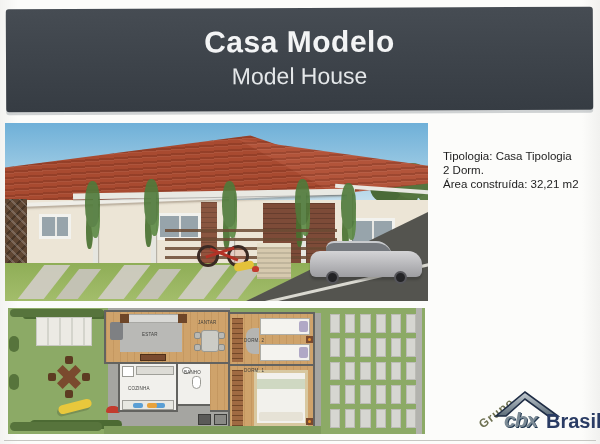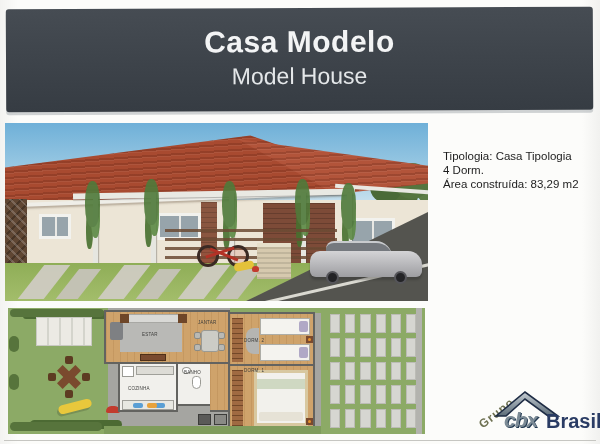--- a/index.html
+++ b/index.html
@@ -199,22 +199,22 @@
     <div class="car">
       <div class="car-cabin"></div>
       <div class="car-body"></div>
       <div class="car-wheel" style="left:16px"></div>
       <div class="car-wheel" style="left:84px"></div>
     </div>
   </div>
 
   <div class="specs">
     <div>Tipologia:  Casa Tipologia</div>
-    <div>4 Dorm.</div>
-    <div>Área construída: 83,29 m2</div>
+    <div>2 Dorm.</div>
+    <div>Área construída: 32,21 m2</div>
   </div>
 
   <div class="plan">
     <div class="garden">
       <div class="hedge h-top"></div>
       <div class="hedge h-bot"></div>
       <div class="hedge h-l1"></div>
       <div class="hedge h-l2"></div>
       <div class="gazebo"></div>
       <div class="ptable">

